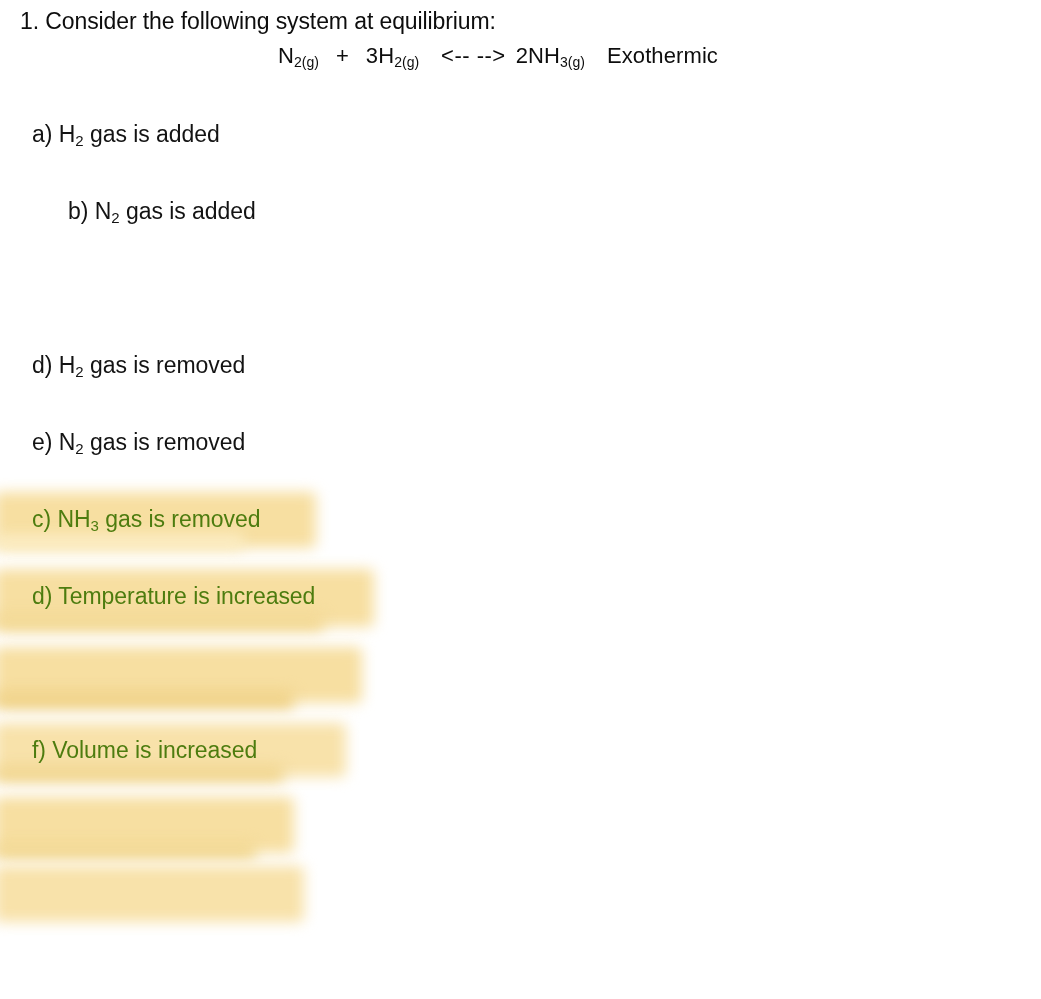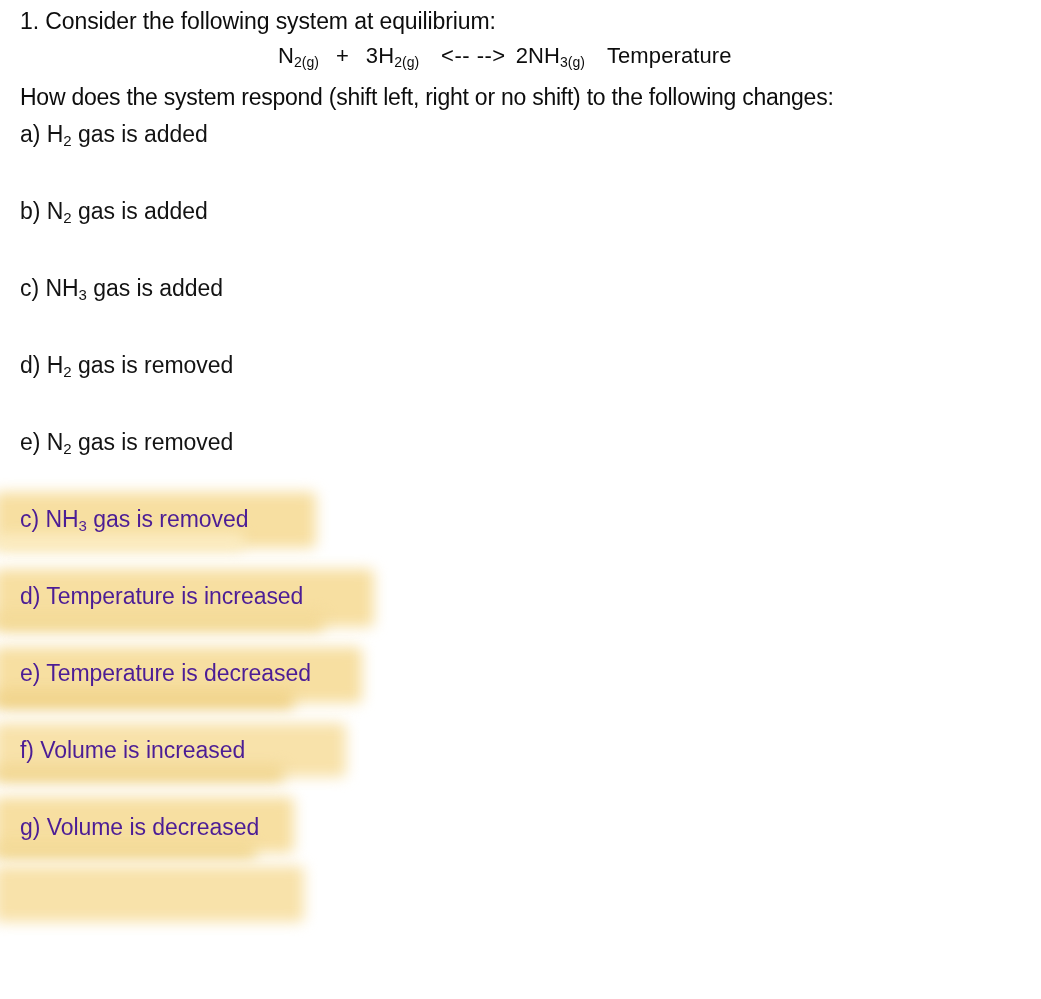--- a/index.html
+++ b/index.html
@@ -62,60 +62,59 @@
     top: 82px;
     font-size: 23px;
     line-height: 30px;
     letter-spacing: -0.25px;
     white-space: nowrap;
   }
 
   
   .opt {
     position: absolute;
-    left: 20px;
+    left: 32px;
     font-size: 23px;
     line-height: 32px;
     white-space: nowrap;
     letter-spacing: -0.05px;
   }
   .opt .sub {
     font-size: 15px;
     vertical-align: -0.26em;
   }
 
   .opt.plain { color: #131313; }
 
   
   .opt.hl {
-    color: #4c1d95;
+    color: #4d7c0f;
     z-index: 2;
   }
 
   
   .marker {
     position: absolute;
     z-index: 1;
     border-radius: 5px;
     filter: blur(7px);
     pointer-events: none;
   }
 </style>
 </head>
 <body>
 
 <div class="page">
 
   <div class="q-title">1. Consider the following system at equilibrium:</div>
 
   <div class="equation">
-    <span>N</span><span class="sub">2(g)</span><span class="sp-md"></span><span>+</span><span class="sp-md"></span><span>3H</span><span class="sub">2(g)</span><span class="sp-lg"></span><span class="arrow">&lt;-- --&gt;</span><span class="sp-sm"></span><span>2NH</span><span class="sub">3(g)</span><span class="sp-lg"></span><span>Temperature</span>
+    <span>N</span><span class="sub">2(g)</span><span class="sp-md"></span><span>+</span><span class="sp-md"></span><span>3H</span><span class="sub">2(g)</span><span class="sp-lg"></span><span class="arrow">&lt;-- --&gt;</span><span class="sp-sm"></span><span>2NH</span><span class="sub">3(g)</span><span class="sp-lg"></span><span>Exothermic</span>
   </div>
 
-  <div class="q-prompt">How does the system respond (shift left, right or no shift) to the following changes:</div>
 
   <div class="marker" style="left:-6px;  top:492px; width:322px; height:56px; background:#f7dfa1;"></div>
   <div class="marker" style="left:-6px;  top:534px; width:250px; height:16px; background:#fbecc2;"></div>
 
   <div class="marker" style="left:-6px;  top:569px; width:380px; height:58px; background:#f7dfa1;"></div>
   <div class="marker" style="left:-6px;  top:613px; width:330px; height:18px; background:#f3d995;"></div>
 
   <div class="marker" style="left:-6px;  top:647px; width:368px; height:56px; background:#f7dfa1;"></div>
   <div class="marker" style="left:-6px;  top:691px; width:300px; height:18px; background:#f0d287;"></div>
 
@@ -124,50 +123,41 @@
 
   <div class="marker" style="left:-6px;  top:797px; width:300px; height:56px; background:#f7dfa1;"></div>
   <div class="marker" style="left:-6px;  top:843px; width:262px; height:16px; background:#f2d78f;"></div>
 
   <div class="marker" style="left:-6px;  top:866px; width:310px; height:56px; background:#f8e2aa;"></div>
 
   <div class="opt plain" style="top:118px;">
     <span>a) H</span><span class="sub">2</span><span> gas is added</span>
   </div>
 
-  <div class="opt plain" style="top:195px;">
+  <div class="opt plain" style="top:195px;margin-left:36px;">
     <span>b) N</span><span class="sub">2</span><span> gas is added</span>
   </div>
 
-  <div class="opt plain" style="top:272px;">
-    <span>c) NH</span><span class="sub">3</span><span> gas is added</span>
-  </div>
 
   <div class="opt plain" style="top:349px;text-align:center;">
     <span>d) H</span><span class="sub">2</span><span> gas is removed</span>
   </div>
 
   <div class="opt plain" style="top:426px;">
     <span>e) N</span><span class="sub">2</span><span> gas is removed</span>
   </div>
 
   <div class="opt hl" style="top:503px;">
     <span>c) NH</span><span class="sub">3</span><span> gas is removed</span>
   </div>
 
   <div class="opt hl" style="top:580px;text-align:right;">
     <span>d) Temperature is increased</span>
   </div>
 
-  <div class="opt hl" style="top:657px;">
-    <span>e) Temperature is decreased</span>
-  </div>
 
   <div class="opt hl" style="top:734px;">
     <span>f) Volume is increased</span>
   </div>
 
-  <div class="opt hl" style="top:811px;">
-    <span>g) Volume is decreased</span>
-  </div>
 
 
 </div>
 
 </body></html>

